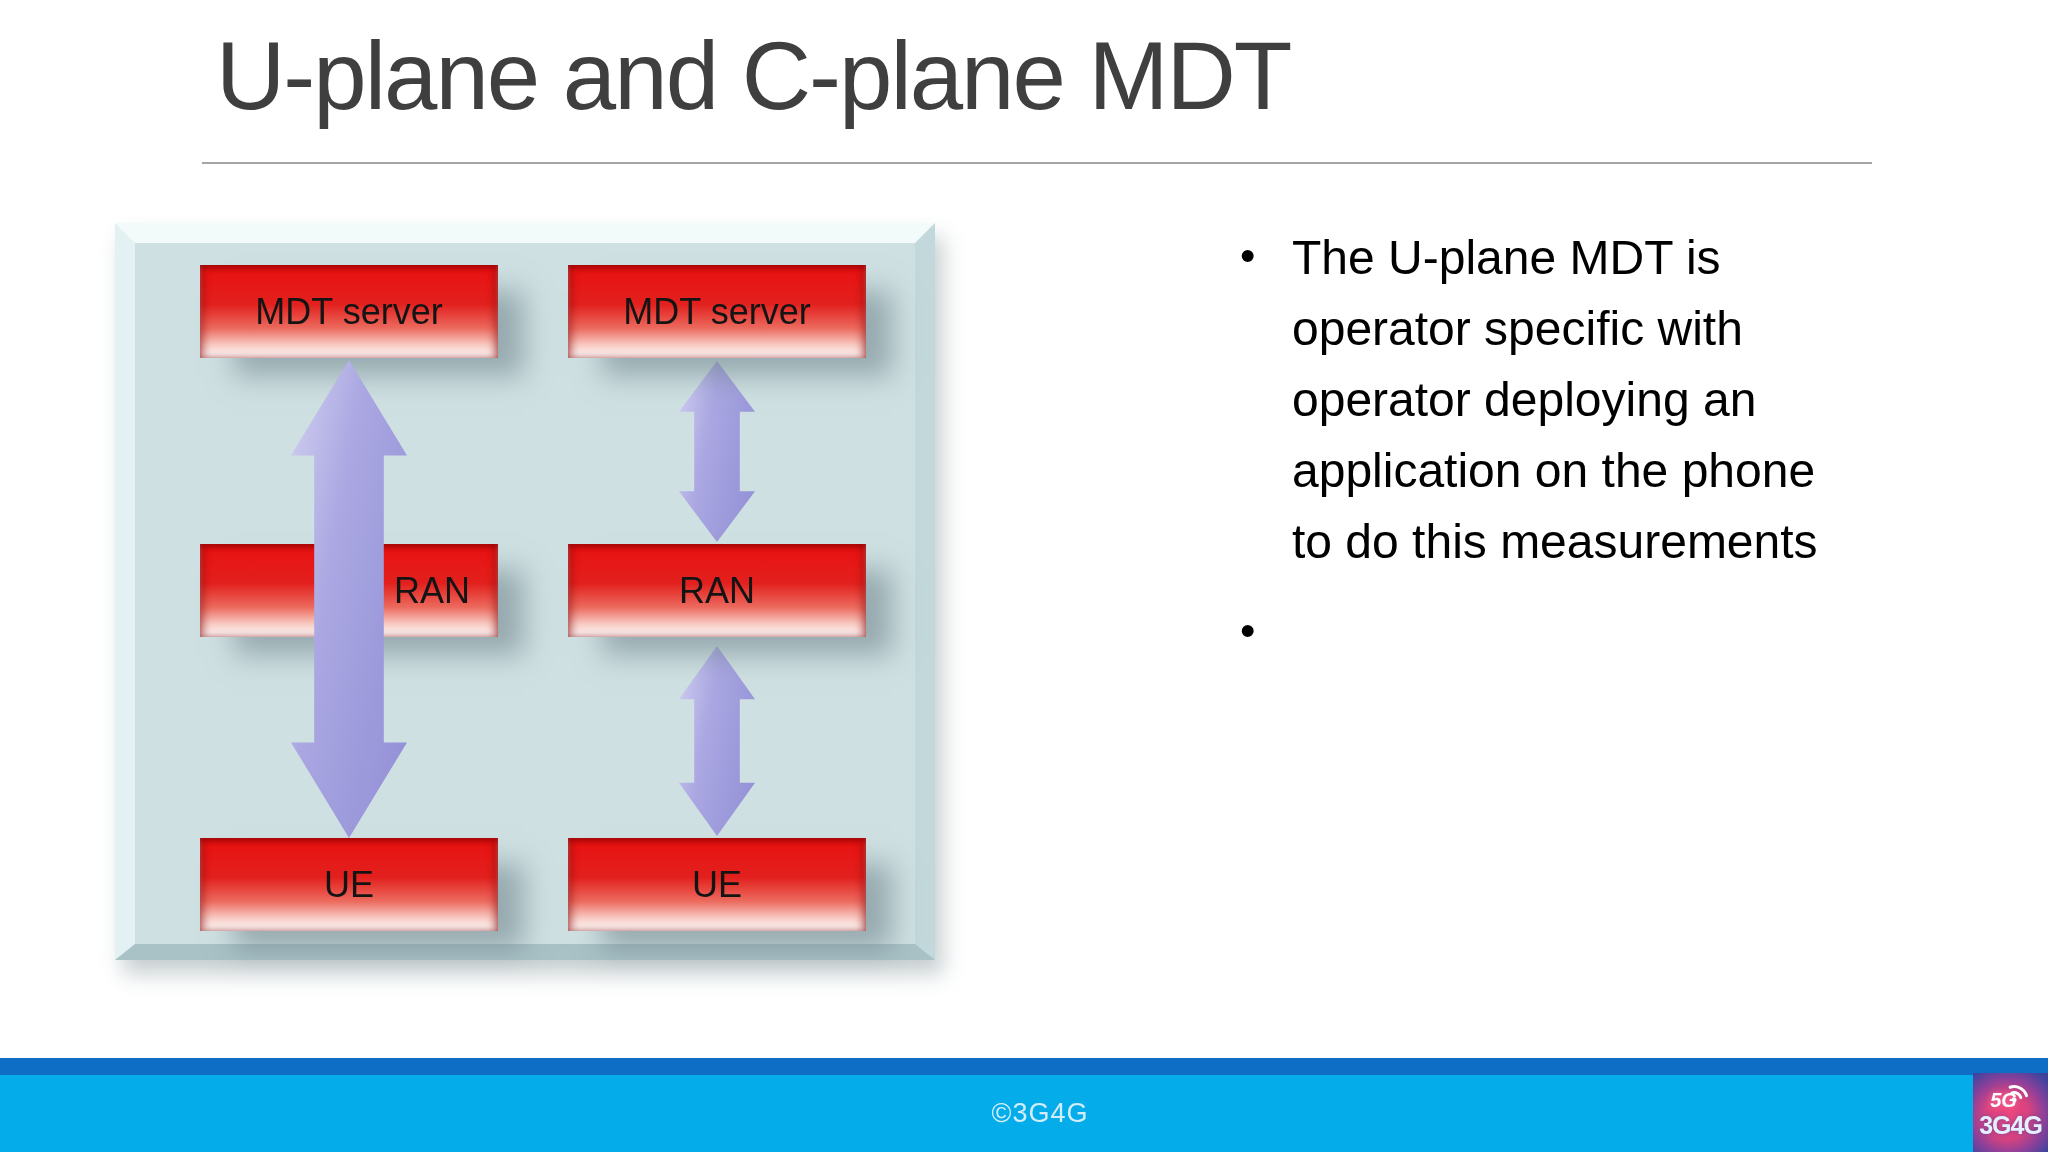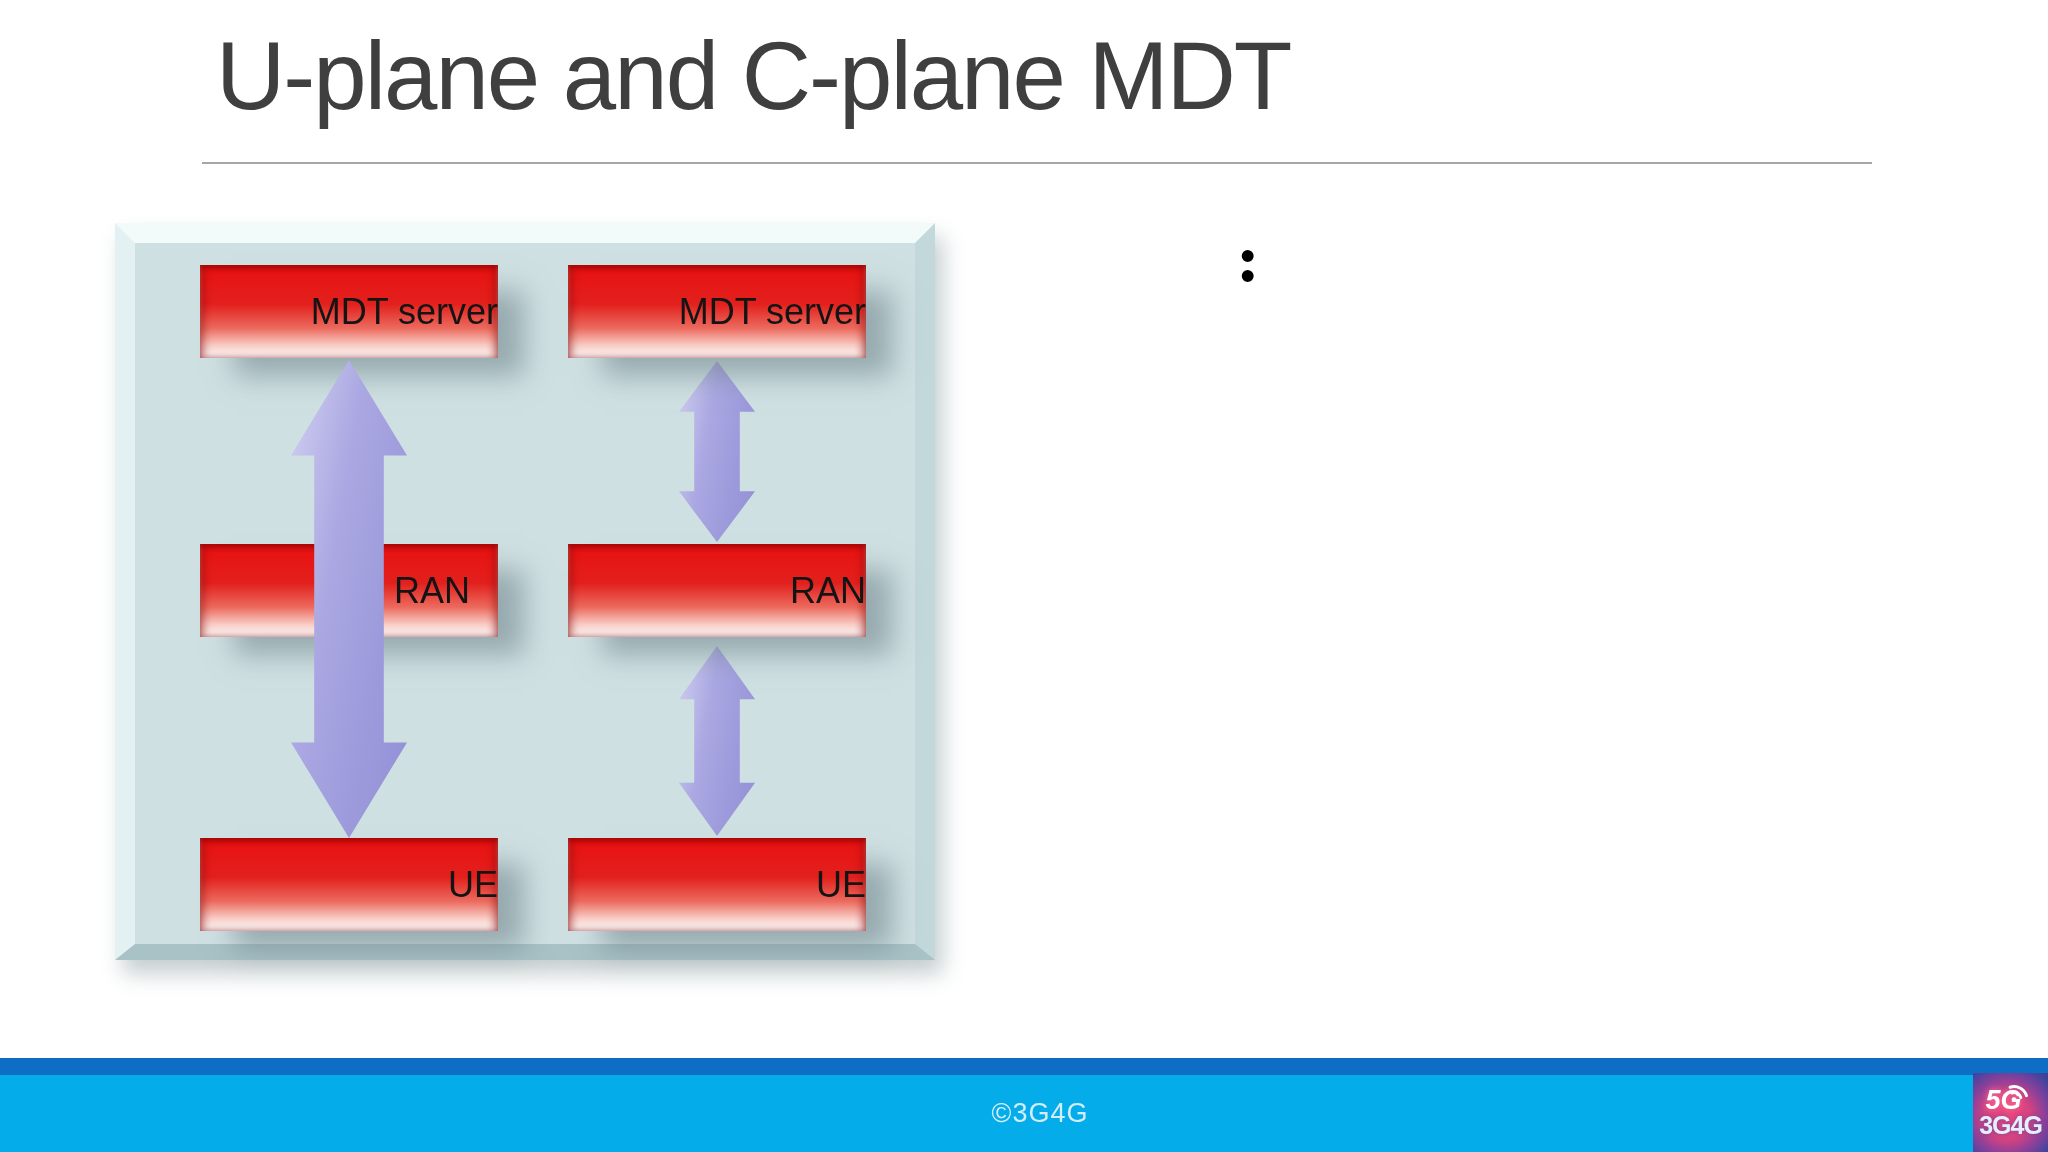--- a/index.html
+++ b/index.html
@@ -23,21 +23,21 @@
     box-sizing:border-box;background:#cfe0e2;
     border-top:20px solid #f2fafa;
     border-left:20px solid #e4f1f2;
     border-right:20px solid #c2d8da;
     border-bottom:16px solid #a9c2c6;
     box-shadow:8px 14px 20px rgba(130,148,153,.45);
   }
   
   .rbox{
     position:absolute;width:298px;height:93px;z-index:3;
-    display:flex;align-items:center;justify-content:flex-end;
+    display:flex;align-items:center;justify-content:center;
     background:linear-gradient(180deg,#e91111 0%,#e2201d 42%,#ec6a5e 68%,#f8cac3 86%,#fefefe 100%);
     box-shadow:
       inset 0 4px 5px rgba(130,0,0,.45),
       inset 5px 0 7px rgba(140,8,8,.40),
       inset -5px 0 7px rgba(140,8,8,.40),
       inset 0 -4px 4px rgba(255,255,255,.65),
       30px 22px 26px -4px rgba(104,125,133,.55);
     font-size:36px;color:#141414;
   }
   .rbox.align-right{justify-content:flex-end;padding-right:28px;box-sizing:border-box;}
@@ -80,21 +80,21 @@
     font-size:27px;color:#d3ecfa;letter-spacing:1px;
   }
   
   .logo{
     position:absolute;left:1973px;top:1073px;width:75px;height:79px;z-index:5;
     background:radial-gradient(circle at 46% 55%,#f2477c 0%,#d8437f 38%,#8f4099 62%,#41449f 88%,#3a3f92 100%);
     display:flex;flex-direction:column;align-items:center;justify-content:center;
     overflow:hidden;
   }
   .logo .l1{
-    font-size:27px;font-weight:bold;font-style:italic;color:#ffffff;
+    font-size:20px;font-weight:bold;font-style:italic;color:#ffffff;
     line-height:24px;text-shadow:0 0 6px rgba(255,120,160,.9);margin-right:14px;
   }
   .logo .l2{
     font-size:25px;font-weight:bold;color:#e4f0fd;line-height:26px;
     text-shadow:0 0 5px rgba(90,70,160,.8);letter-spacing:-1px;
   }
   .logo svg{position:absolute;right:10px;top:8px;}
 </style>
 </head>
 <body>
@@ -125,20 +125,25 @@
   <div class="rbox pos-r-mid">
     <span>RAN</span>
   </div>
   <div class="rbox pos-r-bot">
     <span>UE</span>
   </div>
 
   <ul class="bullets">
     <li>
       <span class="dot">•</span>
+      <span class="btext">The U-plane MDT is
+operator specific with
+operator deploying an
+application on the phone
+to do this measurements</span>
     </li>
     <li>
       <span class="dot">•</span>
     </li>
   </ul>
 
   <div class="footer-strip"></div>
   <div class="footer-bar"></div>
   <div class="copyright">©3G4G</div>
 

